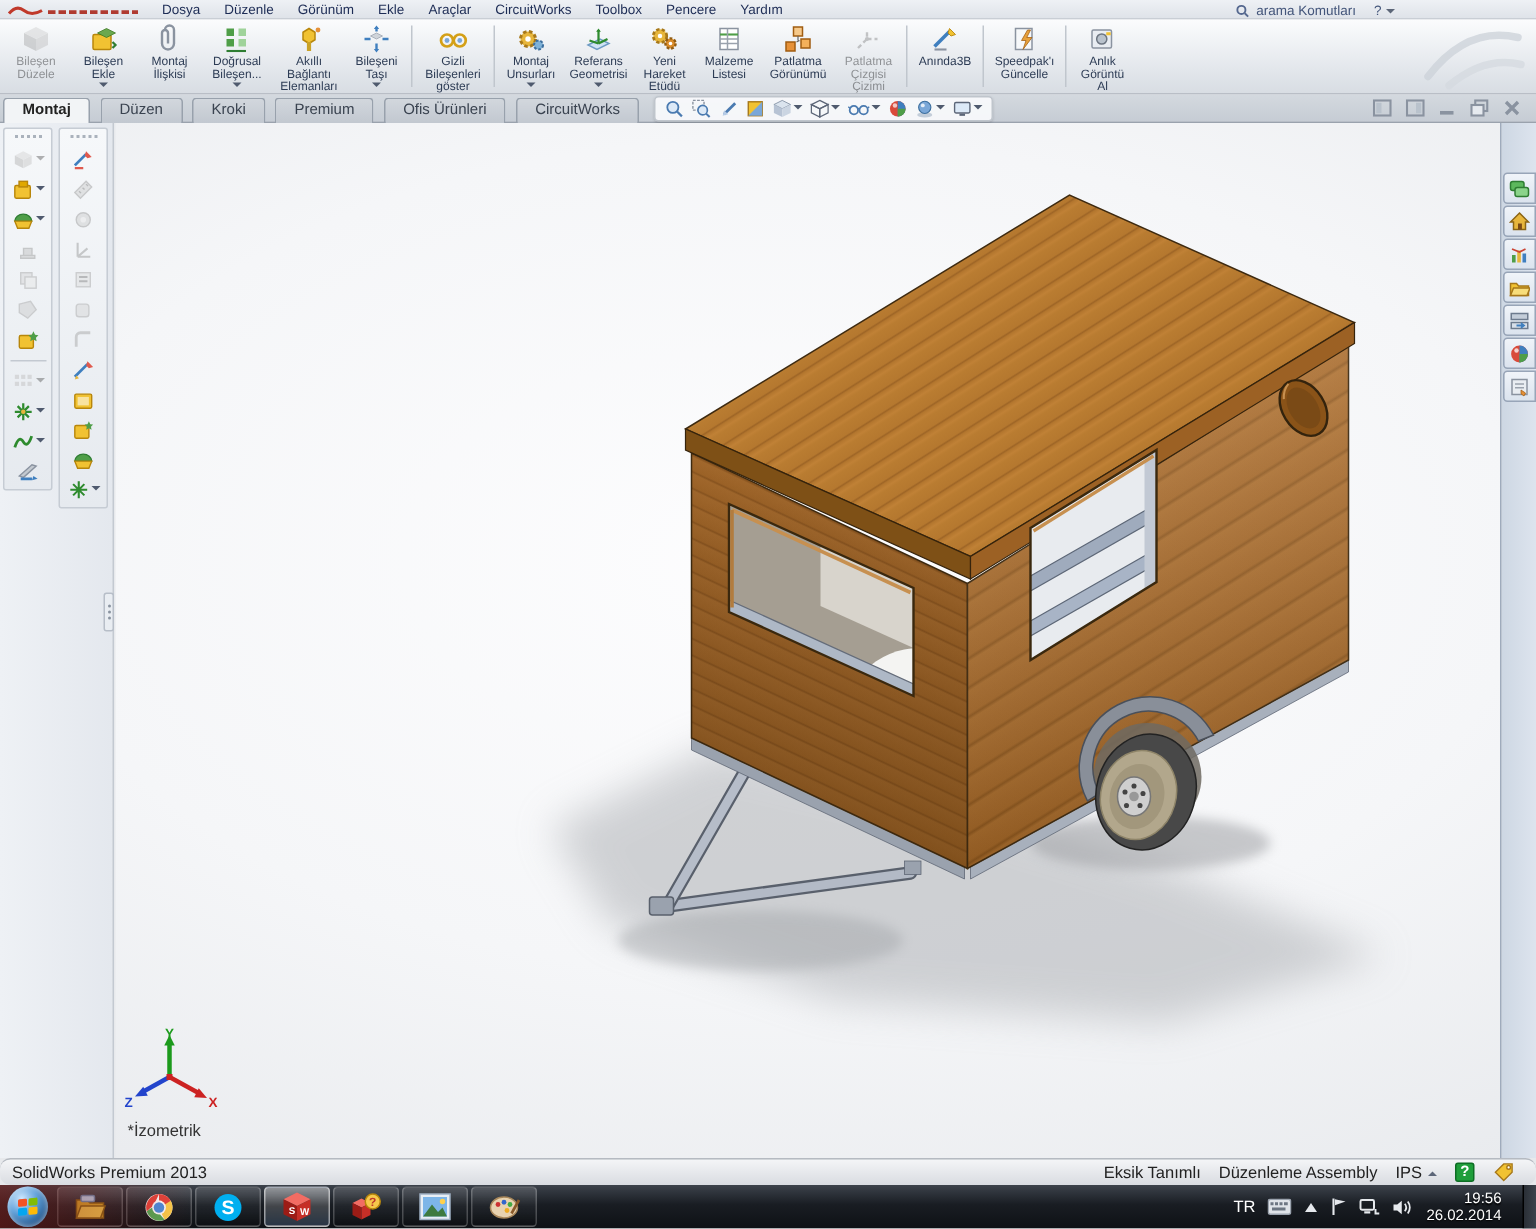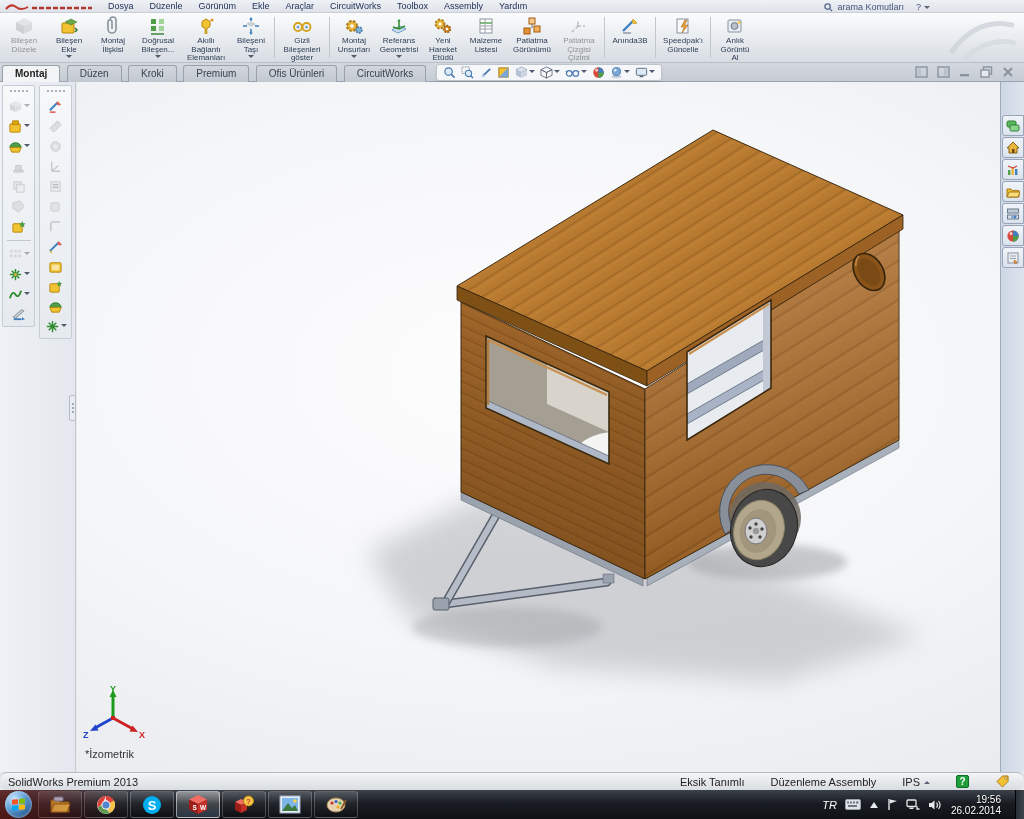--- a/index.html
+++ b/index.html
@@ -50,56 +50,56 @@
   .ptab{position:absolute;left:1px;width:22px;height:21px;background:linear-gradient(#f0f4f9,#dbe3ee);border:1px solid #98a5b8;border-radius:3px 0 0 3px;display:flex;align-items:center;justify-content:center;cursor:pointer;}
 
   
   #triad{position:absolute;left:6px;bottom:28px;}
   #viewlabel{position:absolute;left:8px;bottom:12px;font-size:11px;font-weight:normal;color:#333;}
   .axlbl{font-size:9px;font-weight:bold;}
 
   
   #statusbar{position:absolute;left:0;top:772px;width:1024px;height:18px;background:linear-gradient(#f4f5f7,#d9dce1);border-top:1px solid #b5bac1;display:flex;align-items:center;font-size:11px;color:#222;border-radius:7px;}
   #statusbar .sl{margin-left:8px;}
-  #statusbar .sright{margin-left:auto;display:flex;align-items:center;gap:26px;margin-right:14px;}
+  #statusbar .sright{margin-left:auto;display:flex;align-items:center;gap:12px;margin-right:14px;}
   .ips{display:flex;align-items:center;gap:4px;cursor:pointer;}
   .upcar{width:0;height:0;border:3px solid transparent;border-bottom-color:#5c6678;margin-bottom:2px;}
   .helpbox{width:13px;height:13px;background:#1f9e3a;border:1px solid #0d6e24;border-radius:2px;color:#fff;font-size:10px;font-weight:bold;display:flex;align-items:center;justify-content:center;cursor:pointer;}
 
   
   #taskbar{position:absolute;left:0;top:790px;width:1024px;height:29px;background:linear-gradient(#3c424b,#191d23 45%,#0e1115);display:flex;align-items:center;}
   #tbglow{position:absolute;left:0;top:0;width:130px;height:29px;background:linear-gradient(90deg,rgba(130,30,25,.55),rgba(130,30,25,0));pointer-events:none;}
   #startorb{width:27px;height:27px;border-radius:50%;margin:0 6px 0 5px;background:radial-gradient(circle at 35% 30%,#cfe8ff,#5e9fd8 40%,#1c4f86 75%,#0d2f55);box-shadow:inset 0 0 4px rgba(255,255,255,.7);display:flex;align-items:center;justify-content:center;cursor:pointer;position:relative;}
   .flag{display:grid;grid-template-columns:6px 6px;grid-template-rows:5px 5px;gap:1px;transform:skewY(-6deg);}
   .flag i{border-radius:1px;}
   .tbtn{width:44px;height:27px;margin-right:2px;border:1px solid rgba(255,255,255,.22);border-radius:3px;background:linear-gradient(rgba(255,255,255,.14),rgba(255,255,255,.04) 50%,rgba(0,0,0,.12));display:flex;align-items:center;justify-content:center;cursor:pointer;}
   .tbtn.active{background:linear-gradient(rgba(255,255,255,.45),rgba(255,255,255,.18) 50%,rgba(120,160,210,.25));border-color:rgba(255,255,255,.5);}
   #tray{margin-left:auto;display:flex;align-items:center;gap:8px;color:#fff;}
-  #tray .lang{font-size:11px;font-style:italic;}
+  #tray .lang{font-size:11px;}
   #clock{font-size:10px;line-height:11px;text-align:right;margin:0 6px 0 2px;text-shadow:0 1px 1px #000;}
   #showdesk{width:9px;height:29px;border-left:1px solid #000;background:linear-gradient(90deg,#2a2f36,#3c434c);cursor:pointer;}
 </style>
 </head>
 <body>
 
 <div id="stage">
 
   <div id="menubar">
     <svg id="logoscribble" viewBox="0 0 92 10">
       <path d="M2 7 q5 -6 10 -2 t12 0" stroke="#c0392b" stroke-width="2" fill="none"></path>
       <path d="M28 6 h60" stroke="#b03a30" stroke-width="2.5" fill="none" stroke-dasharray="5 2"></path>
     </svg>
     <span class="m">Dosya</span>
     <span class="m">Düzenle</span>
     <span class="m">Görünüm</span>
     <span class="m">Ekle</span>
     <span class="m">Araçlar</span>
     <span class="m">CircuitWorks</span>
     <span class="m">Toolbox</span>
-    <span class="m">Assembly</span>
+    <span class="m">Pencere</span>
     <span class="m">Yardım</span>
     <div id="searchbox">
       <svg width="9" height="9" viewBox="0 0 10 10">
           <circle cx="4" cy="4" r="3" fill="none" stroke="#55688f" stroke-width="1.4"></circle>
           <line x1="6.5" y1="6.5" x2="9" y2="9" stroke="#55688f" stroke-width="1.4"></line>
         </svg>
       <span>arama Komutları</span>
     </div>
     <div id="menuhelp">
       <span>?</span>

